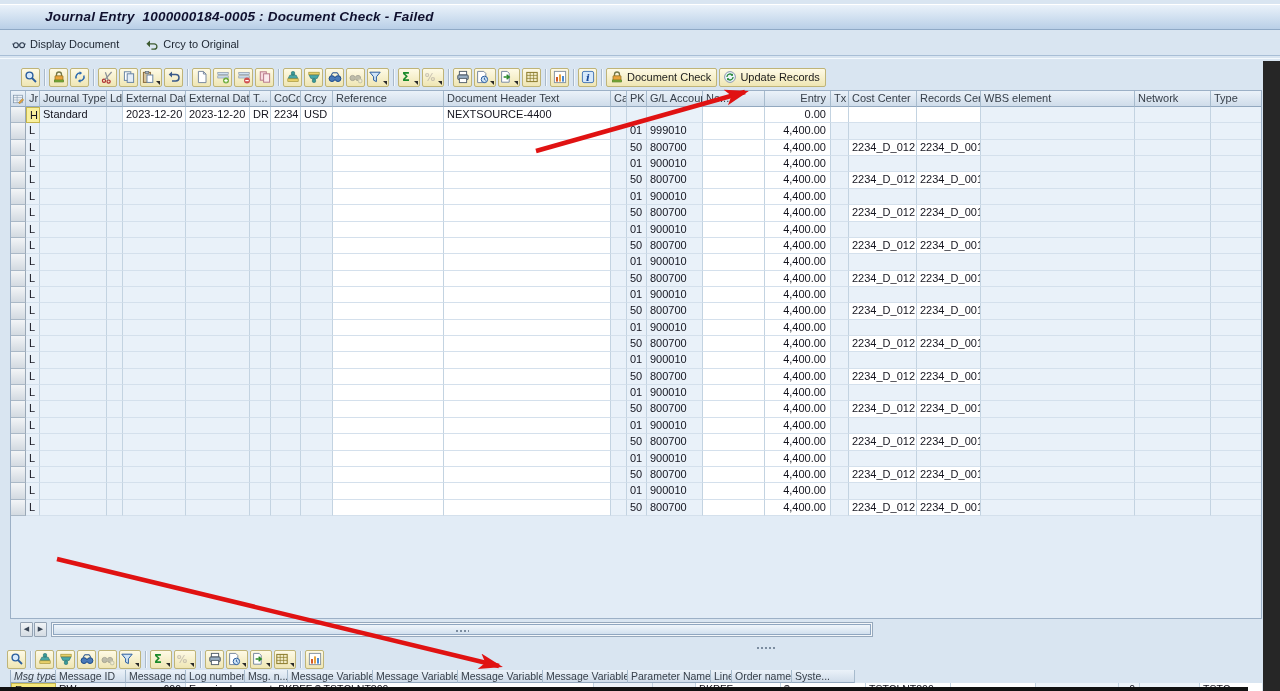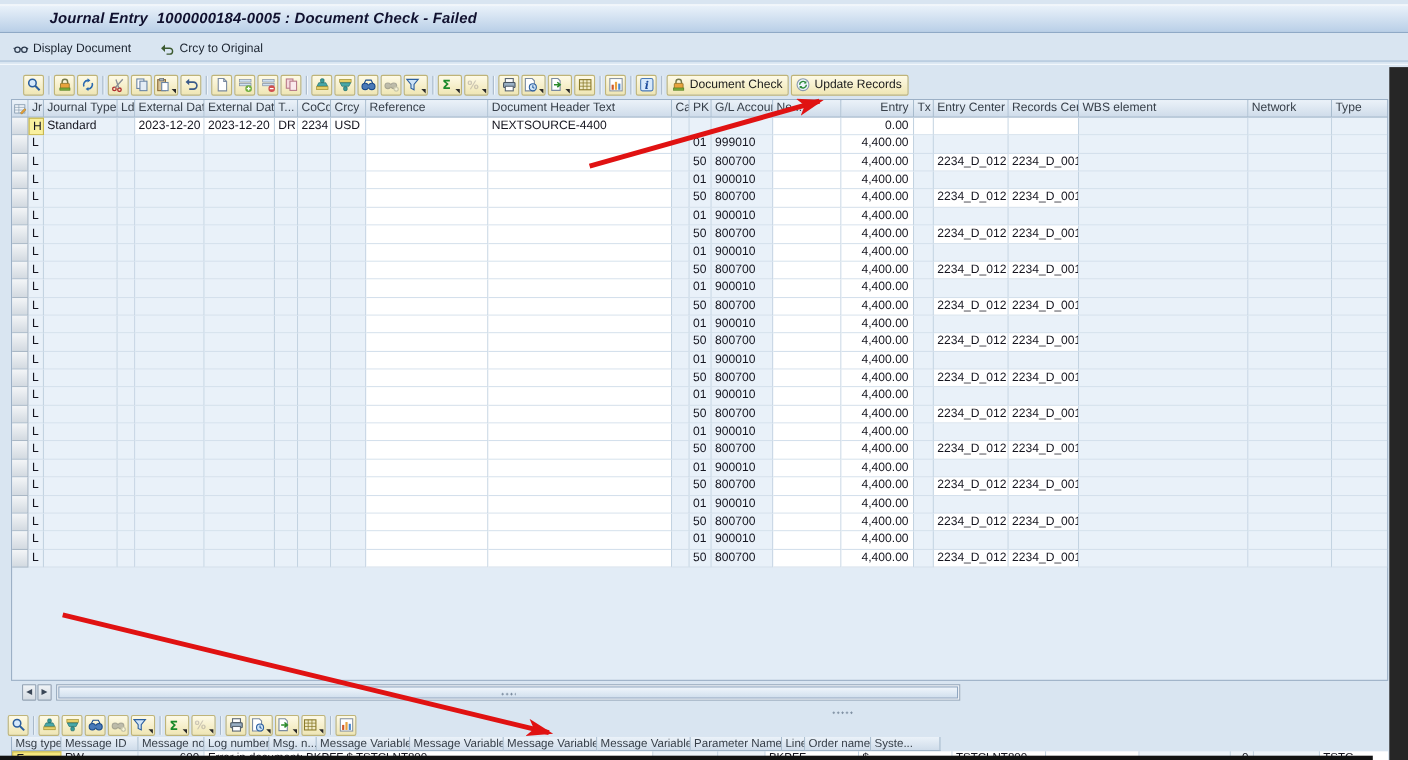--- a/index.html
+++ b/index.html
@@ -439,21 +439,21 @@
       <div class="g-hcell" style="flex-basis: 30px;">CoCd</div>
       <div class="g-hcell" style="flex-basis: 32px;">Crcy</div>
       <div class="g-hcell" style="flex-basis: 111px;">Reference</div>
       <div class="g-hcell" style="flex-basis: 167px;">Document Header Text</div>
       <div class="g-hcell" style="flex-basis: 16px;">Ca</div>
       <div class="g-hcell" style="flex-basis: 20px;">PK</div>
       <div class="g-hcell" style="flex-basis: 56px;">G/L Account</div>
       <div class="g-hcell" style="flex-basis: 62px;">Ne...</div>
       <div class="g-hcell num" style="flex-basis: 66px;">Entry</div>
       <div class="g-hcell" style="flex-basis: 18px;">Tx</div>
-      <div class="g-hcell" style="flex-basis: 68px;">Entry Center</div>
+      <div class="g-hcell" style="flex-basis: 68px;">Cost Center</div>
       <div class="g-hcell" style="flex-basis: 64px;">Records Center</div>
       <div class="g-hcell" style="flex-basis: 154px;">WBS element</div>
       <div class="g-hcell" style="flex-basis: 76px;">Network</div>
       <div class="g-hcell" style="flex-basis: 52px;">Type</div>
     </div>
   <div id="grid-body">
       <div class="g-row">
         <div class="rowsel"></div>
         <div class="g-cell ylw" style="flex-basis: 14px;">H</div>
         <div class="g-cell" style="flex-basis: 67px;">Standard</div>
@@ -1192,21 +1192,21 @@
             <rect x="6" y="4.4" width="2" height="7.2" fill="#e8a33d"></rect>
             <rect x="9" y="6" width="2" height="5.6" fill="#4a8ad0"></rect>
           </svg>
         </span>
       </div>
     </div>
   </div>
 
 <div class="msg-grid">
   <div class="m-head" id="msg-head">
-      <div class="m-hcell" style="flex-basis: 45px;">Msg type</div>
+      <div class="m-hcell" style="flex-basis: 45px; font-style: italic;">Msg type</div>
       <div class="m-hcell" style="flex-basis: 70px;">Message ID</div>
       <div class="m-hcell num" style="flex-basis: 60px;">Message no</div>
       <div class="m-hcell" style="flex-basis: 59px;">Log number</div>
       <div class="m-hcell" style="flex-basis: 43px;">Msg. n...</div>
       <div class="m-hcell" style="flex-basis: 85px;">Message Variable</div>
       <div class="m-hcell" style="flex-basis: 85px;">Message Variable</div>
       <div class="m-hcell" style="flex-basis: 85px;">Message Variable</div>
       <div class="m-hcell" style="flex-basis: 85px;">Message Variable</div>
       <div class="m-hcell" style="flex-basis: 83px;">Parameter Name</div>
       <div class="m-hcell num" style="flex-basis: 21px;">Line</div>

